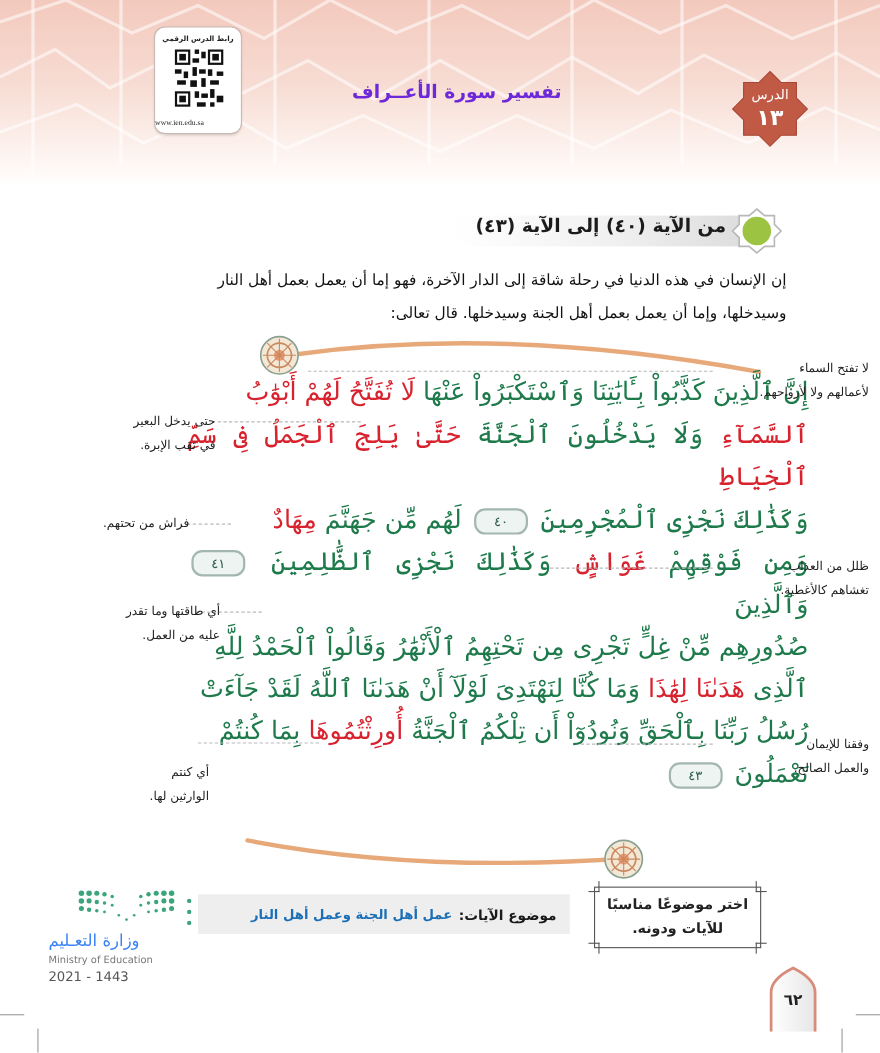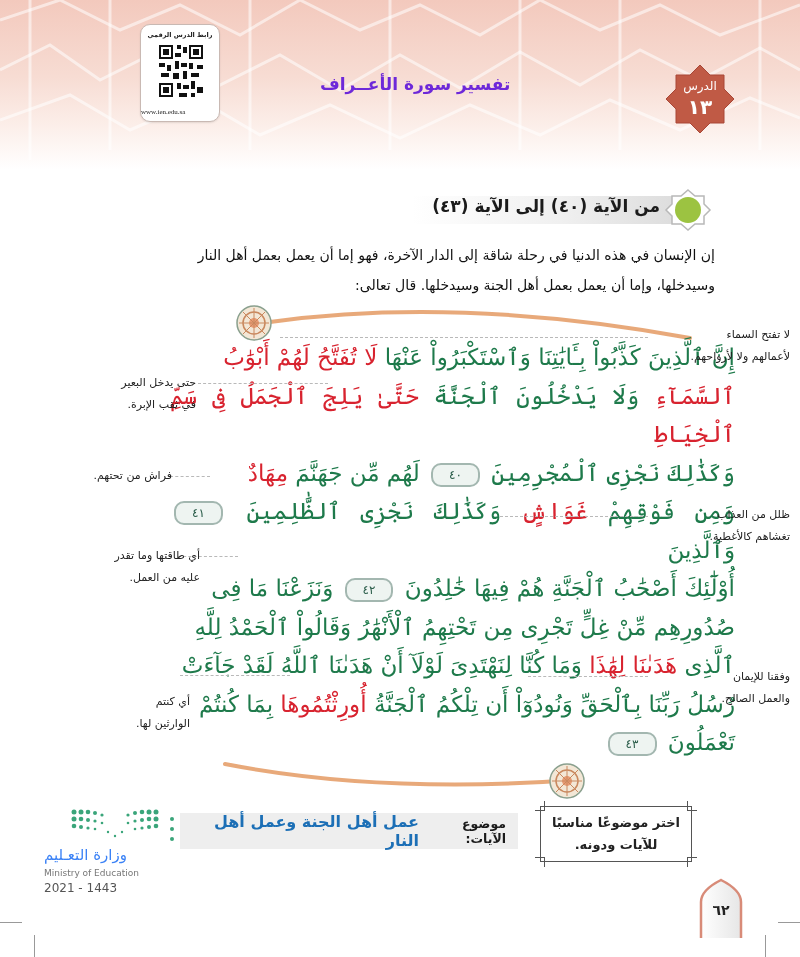--- a/index.html
+++ b/index.html
@@ -74,21 +74,21 @@
   .note { position: absolute; direction: rtl; text-align: right; font-size: 11px; line-height: 22px; color: #222; }
   .note.left { text-align: right; }
   .leader { position: absolute; border-top: 1px dashed #b9b9b9; height: 0; }
 
   
   .topic-bar {
     position: absolute; left: 180px; top: 813px; width: 338px; height: 36px;
     background: #eeeeee; direction: rtl; display: flex; align-items: center; padding-right: 12px;
   }
   .topic-bar .tb-label { font-size: 12.5px; font-weight: bold; color: #1a1a1a; margin-left: 6px; }
-  .topic-bar .tb-value { font-size: 16px; font-weight: bold; color: #1c6fb6; padding-left: 17px; }
+  .topic-bar .tb-value { font-size: 12px; font-weight: bold; color: #1c6fb6; padding-left: 17px; }
   .dots-v { position: absolute; left: 168px; top: 813px; width: 8px; height: 36px; }
   .dots-v span { position: absolute; left: 2px; width: 4px; height: 4px; border-radius: 50%; background: #3aa57a; }
 
   
   .task-box {
     position: absolute; left: 540px; top: 806px; width: 152px; height: 56px;
     border: 1.5px solid #555; background: #fff; direction: rtl; text-align: center;
     font-size: 13px; font-weight: bold; line-height: 22px; padding-top: 5px;
   }
   .task-box .corner { position: absolute; width: 10px; height: 10px; border-color: #555; border-style: solid; }
@@ -197,21 +197,20 @@
   <g stroke="#c9885e" stroke-width="1" fill="none">
     <path d="M19 4 L19 34 M4 19 L34 19 M8 8 L30 30 M30 8 L8 30"></path>
   </g>
 </svg>
 
 <div class="quran" id="quran">
     <div><span>إِنَّ ٱلَّذِينَ كَذَّبُواْ بِـَٔايَٰتِنَا وَٱسْتَكْبَرُواْ عَنْهَا </span><span class="red">لَا تُفَتَّحُ لَهُمْ أَبْوَٰبُ</span></div>
     <div><span class="red">ٱلسَّمَآءِ</span><span> وَلَا يَدْخُلُونَ ٱلْجَنَّةَ </span><span class="red">حَتَّىٰ يَلِجَ ٱلْجَمَلُ فِى سَمِّ ٱلْخِيَاطِ</span></div>
     <div><span>وَكَذَٰلِكَ نَجْزِى ٱلْمُجْرِمِينَ </span><span class="ayah-num">٤٠</span><span> لَهُم مِّن جَهَنَّمَ </span><span class="red">مِهَادٌ</span></div>
     <div><span>وَمِن فَوْقِهِمْ </span><span class="red">غَوَاشٍ</span><span> وَكَذَٰلِكَ نَجْزِى ٱلظَّٰلِمِينَ </span><span class="ayah-num">٤١</span><span> وَٱلَّذِينَ</span></div>
-    <div><span>أُوْلَٰٓئِكَ أَصْحَٰبُ ٱلْجَنَّةِ هُمْ فِيهَا خَٰلِدُونَ </span><span class="ayah-num">٤٢</span><span> وَنَزَعْنَا مَا فِى</span></div>
     <div><span>صُدُورِهِم مِّنْ غِلٍّ تَجْرِى مِن تَحْتِهِمُ ٱلْأَنْهَٰرُ وَقَالُواْ ٱلْحَمْدُ لِلَّهِ</span></div>
     <div><span>ٱلَّذِى </span><span class="red">هَدَىٰنَا لِهَٰذَا</span><span> وَمَا كُنَّا لِنَهْتَدِىَ لَوْلَآ أَنْ هَدَىٰنَا ٱللَّهُ لَقَدْ جَآءَتْ</span></div>
     <div><span>رُسُلُ رَبِّنَا بِٱلْحَقِّ وَنُودُوٓاْ أَن تِلْكُمُ ٱلْجَنَّةُ </span><span class="red">أُورِثْتُمُوهَا</span><span> بِمَا كُنتُمْ</span></div>
     <div><span>تَعْمَلُونَ </span><span class="ayah-num">٤٣</span></div>
   </div>
 
 <svg class="arc" style="left:220px;top:760px;" width="360" height="36">
   <path d="M5 4 Q160 34 355 20" stroke="#e6a06c" stroke-width="4" fill="none" stroke-linecap="round" opacity="0.9"></path>
 </svg>
 <svg class="ornament" style="left:548px;top:762px;" viewBox="0 0 38 38">

